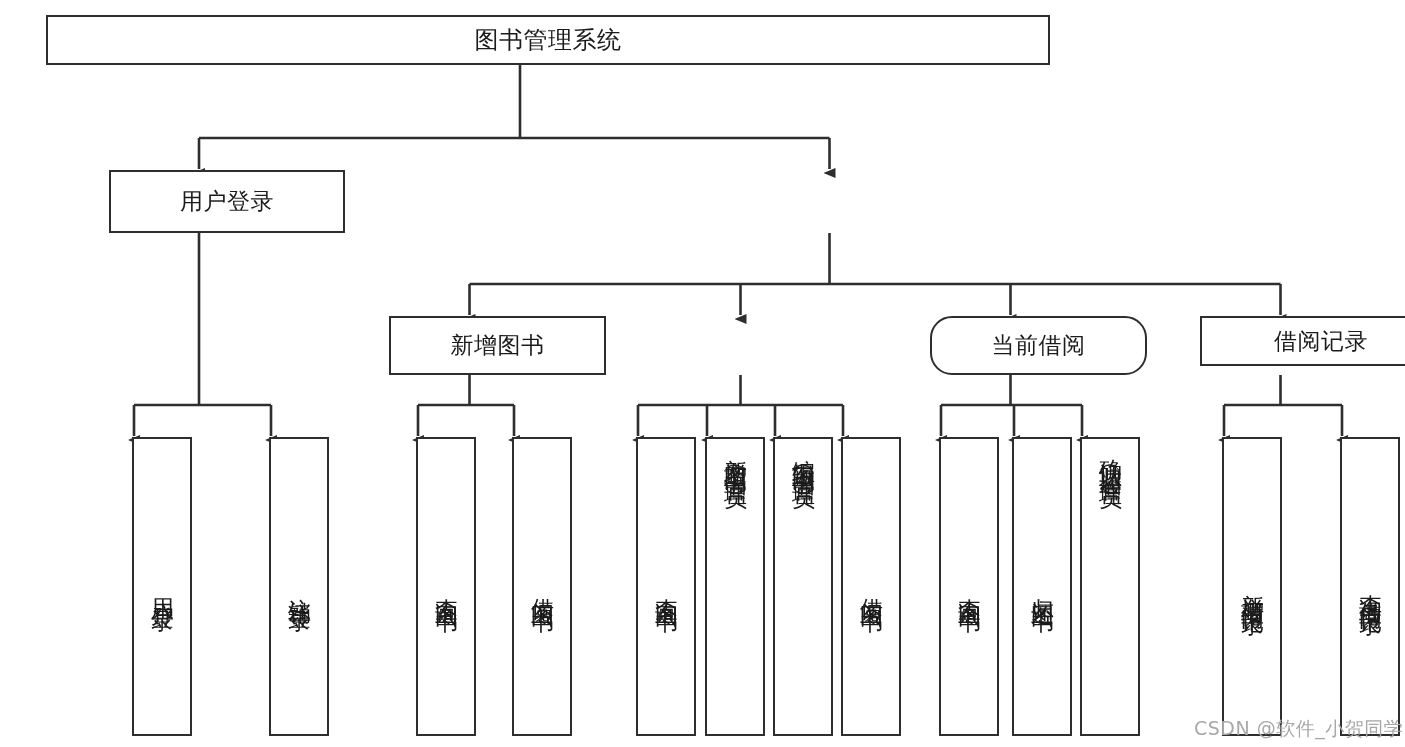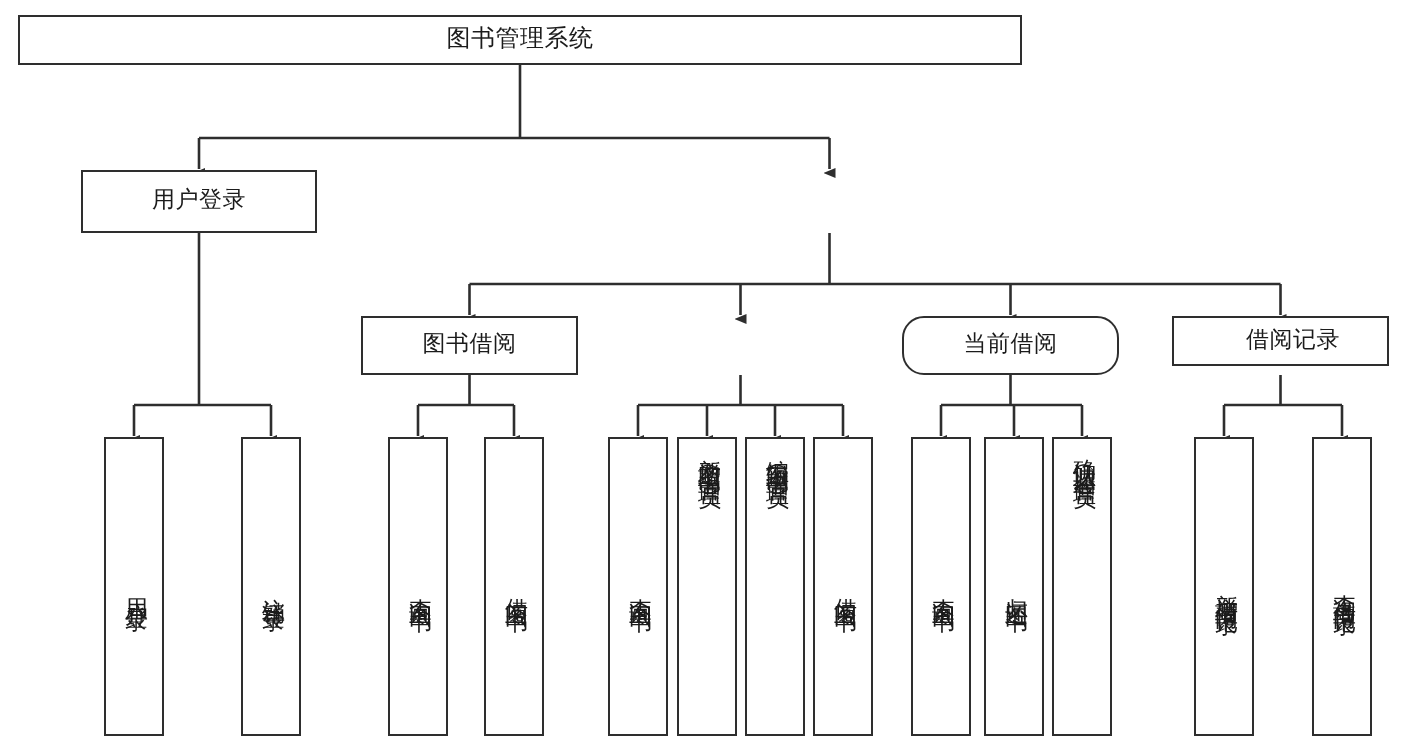--- a/index.html
+++ b/index.html
@@ -27,21 +27,22 @@
   }
   .node {
     position: absolute;
     box-sizing: border-box;
     border: 2.5px solid #2e2e2e;
     background: #ffffff;
     display: flex;
     align-items: center;
     justify-content: center;
     color: #1b1b1b;
-    font-family: Liberation Mono, monospace;
+    font-family: Liberation Sans, sans-serif;
+    margin-left: 28px;
   }
   .node .label {
     display: block;
     line-height: 1.08;
     letter-spacing: 0.5px;
     white-space: nowrap;
   }
   .node.horiz {
     font-size: 23px;
   }
@@ -126,21 +127,21 @@
   <div class="node root" style="left:18px;top:15px;width:1004px;height:50px;">
     <span class="label">图书管理系统</span>
   </div>
 
   <div class="node horiz" style="left:81px;top:170px;width:236px;height:63px;">
     <span class="label">用户登录</span>
   </div>
 
 
   <div class="node horiz" style="left:361px;top:316px;width:217px;height:59px;">
-    <span class="label">图书借阅</span>
+    <span class="label">新增图书</span>
   </div>
 
 
   <div class="node horiz" style="left:902px;top:316px;width:217px;height:59px;border-radius:22px;">
     <span class="label">当前借阅</span>
   </div>
 
   <div class="node horiz" style="left:1172px;top:316px;width:217px;height:50px;padding-left:25px;">
     <span class="label">借阅记录</span>
   </div>
@@ -190,14 +191,15 @@
   </div>
 
   <div class="node vert" style="left:1194px;top:437px;width:60px;height:299px;">
     <span class="label">新增借阅记录</span>
   </div>
 
   <div class="node vert" style="left:1312px;top:437px;width:60px;height:299px;">
     <span class="label">查询借阅记录</span>
   </div>
 
+  <div class="watermark">CSDN @软件_小贺同学</div>
 
 </div>
 
 </body></html>

